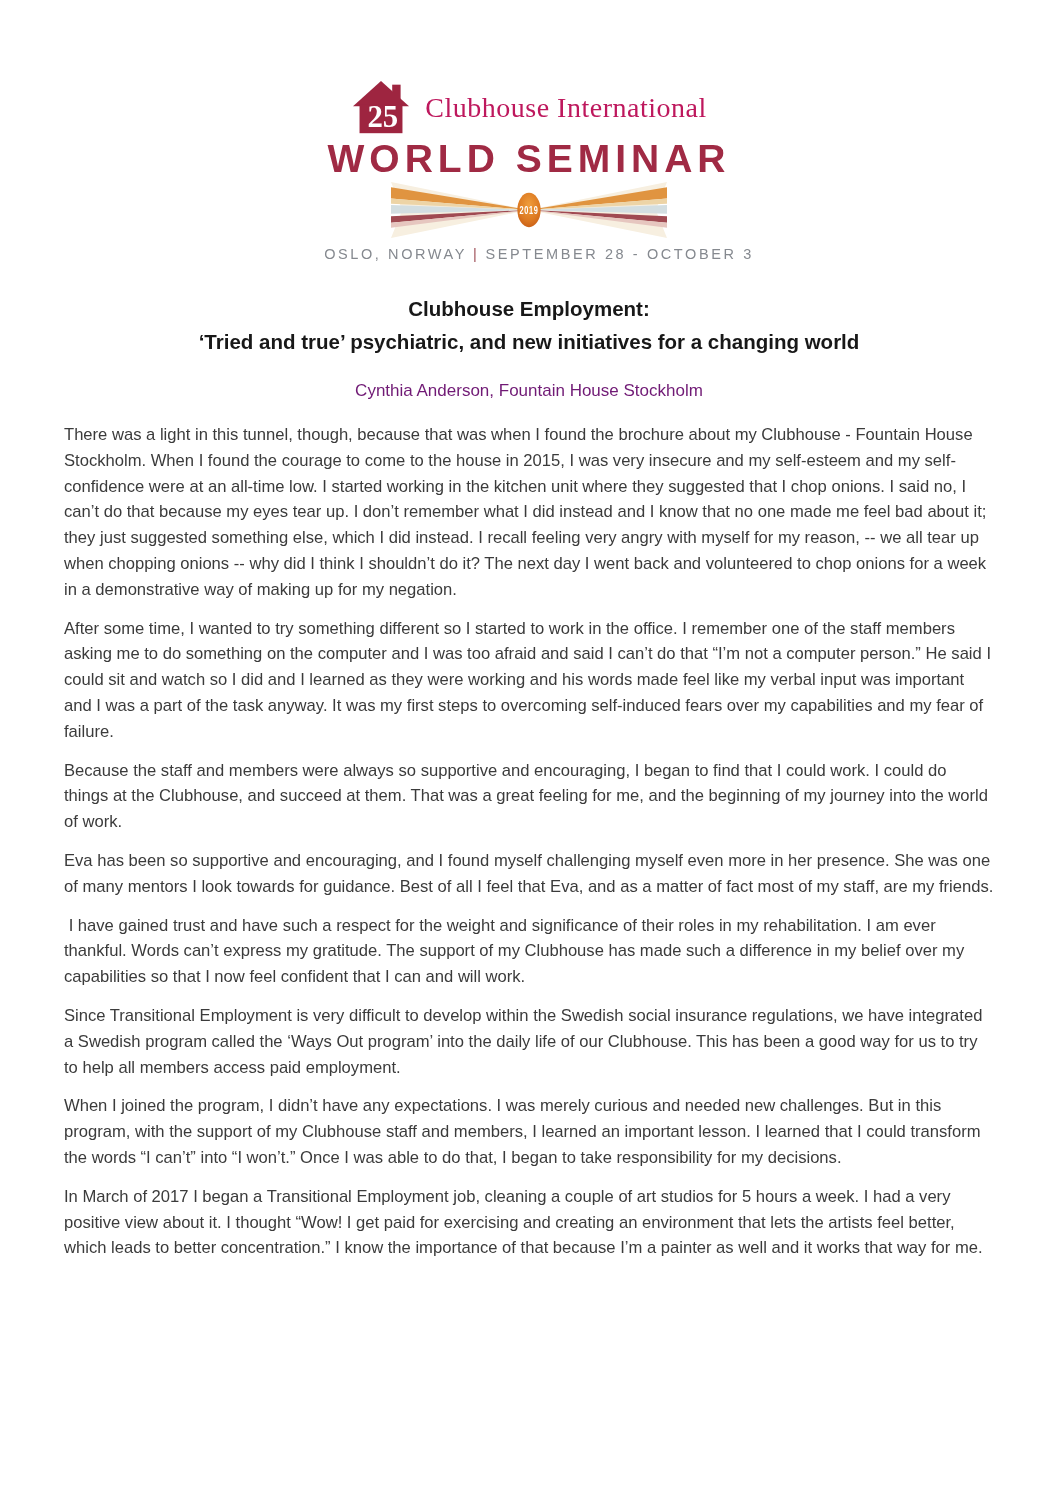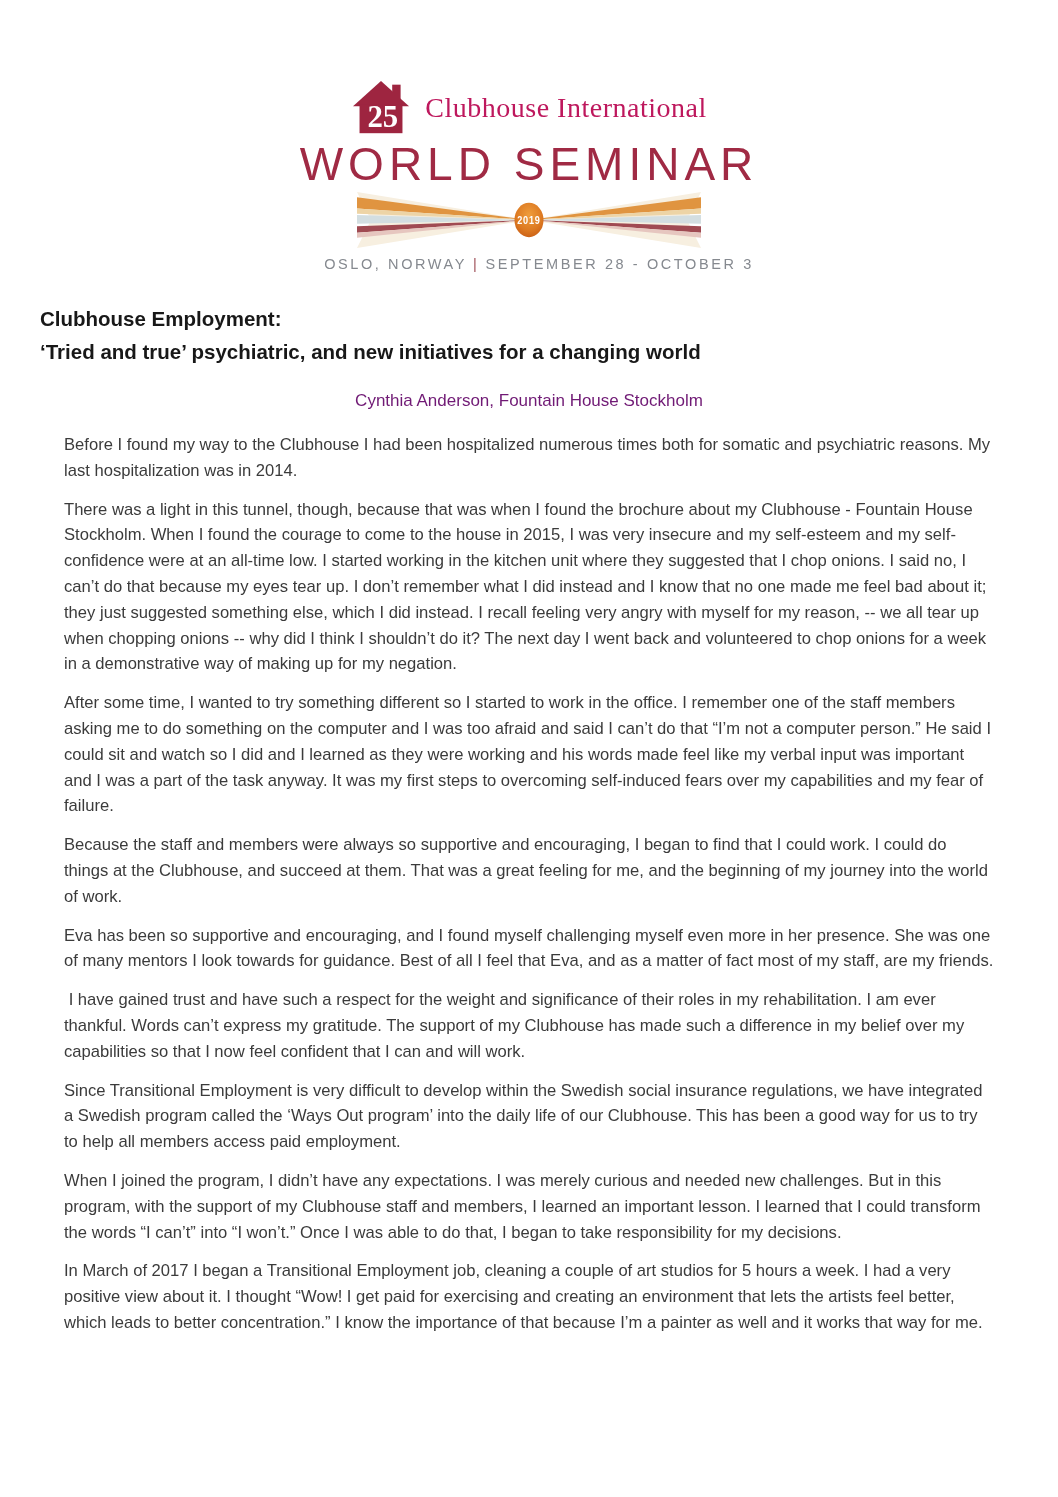--- a/index.html
+++ b/index.html
@@ -17,35 +17,36 @@
   }
   .logo-top{display:flex;align-items:center;gap:14px;justify-content:space-between;}
   .house-svg{width:60px;height:56px;display:block;}
   .org-name{
     font-family:"Liberation Serif",serif;
     font-size:28px;color:#be185d;letter-spacing:0.5px;
     white-space:nowrap;
   }
   .event-name{
     margin-top:1px;
-    font-size:46px;font-weight:400;letter-spacing:5px;
+    font-size:39px;font-weight:700;letter-spacing:5px;
     color:#a02a44;white-space:nowrap;
   }
-  .burst{width:344px;height:66px;margin-top:-4px;position:relative;}
+  .burst{width:276px;height:66px;margin-top:-4px;position:relative;}
   .burst svg{width:100%;height:100%;display:block;}
   .location{
     margin-top:3px;
     font-size:14.5px;letter-spacing:2.6px;color:#85898f;
     white-space:nowrap;
     margin-left:20px;
   }
   .location .sep{color:#a0525a;padding:0 6px;}
   
   .doc-title{
     margin:30px 40px 0;
+    text-align:center;
     font-size:20.5px;font-weight:bold;color:#181818;
     line-height:33px;
   }
   .doc-author{
     margin-top:23px;text-align:center;
     font-size:17px;color:#701a75;
   }
   .doc-body{
     margin:21px 63px 0 64px;
     font-size:16.6px;color:#3b3b3b;line-height:25.8px;
@@ -108,21 +109,20 @@
   </header>
 
   <h1 class="doc-title">
     <span>Clubhouse Employment:</span><br>
     <span>‘Tried and true’ psychiatric, and new initiatives for a changing world</span>
   </h1>
 
   <div class="doc-author">Cynthia Anderson, Fountain House Stockholm</div>
 
   <div class="doc-body">
-      <p class="para">Before I found my way to the Clubhouse I had been hospitalized numerous times both for somatic and psychiatric reasons. My last hospitalization was in 2014.</p>
       <p class="para">There was a light in this tunnel, though, because that was when I found the brochure about my Clubhouse - Fountain House Stockholm. When I found the courage to come to the house in 2015, I was very insecure and my self-esteem and my self-confidence were at an all-time low. I started working in the kitchen unit where they suggested that I chop onions. I said no, I can’t do that because my eyes tear up. I don’t remember what I did instead and I know that no one made me feel bad about it; they just suggested something else, which I did instead. I recall feeling very angry with myself for my reason, -- we all tear up when chopping onions -- why did I think I shouldn’t do it? The next day I went back and volunteered to chop onions for a week in a demonstrative way of making up for my negation.</p>
       <p class="para">After some time, I wanted to try something different so I started to work in the office. I remember one of the staff members asking me to do something on the computer and I was too afraid and said I can’t do that “I’m not a computer person.” He said I could sit and watch so I did and I learned as they were working and his words made feel like my verbal input was important and I was a part of the task anyway. It was my first steps to overcoming self-induced fears over my capabilities and my fear of failure.</p>
       <p class="para">Because the staff and members were always so supportive and encouraging, I began to find that I could work. I could do things at the Clubhouse, and succeed at them. That was a great feeling for me, and the beginning of my journey into the world of work.</p>
       <p class="para">Eva has been so supportive and encouraging, and I found myself challenging myself even more in her presence. She was one of many mentors I look towards for guidance. Best of all I feel that Eva, and as a matter of fact most of my staff, are my friends.</p>
       <p class="para"> I have gained trust and have such a respect for the weight and significance of their roles in my rehabilitation. I am ever thankful. Words can’t express my gratitude. The support of my Clubhouse has made such a difference in my belief over my capabilities so that I now feel confident that I can and will work.</p>
       <p class="para">Since Transitional Employment is very difficult to develop within the Swedish social insurance regulations, we have integrated a Swedish program called the ‘Ways Out program’ into the daily life of our Clubhouse. This has been a good way for us to try to help all members access paid employment.</p>
       <p class="para">When I joined the program, I didn’t have any expectations. I was merely curious and needed new challenges. But in this program, with the support of my Clubhouse staff and members, I learned an important lesson. I learned that I could transform the words “I can’t” into “I won’t.” Once I was able to do that, I began to take responsibility for my decisions.</p>
       <p class="para">In March of 2017 I began a Transitional Employment job, cleaning a couple of art studios for 5 hours a week. I had a very positive view about it. I thought “Wow! I get paid for exercising and creating an environment that lets the artists feel better, which leads to better concentration.” I know the importance of that because I’m a painter as well and it works that way for me.</p>
     </div>
 

